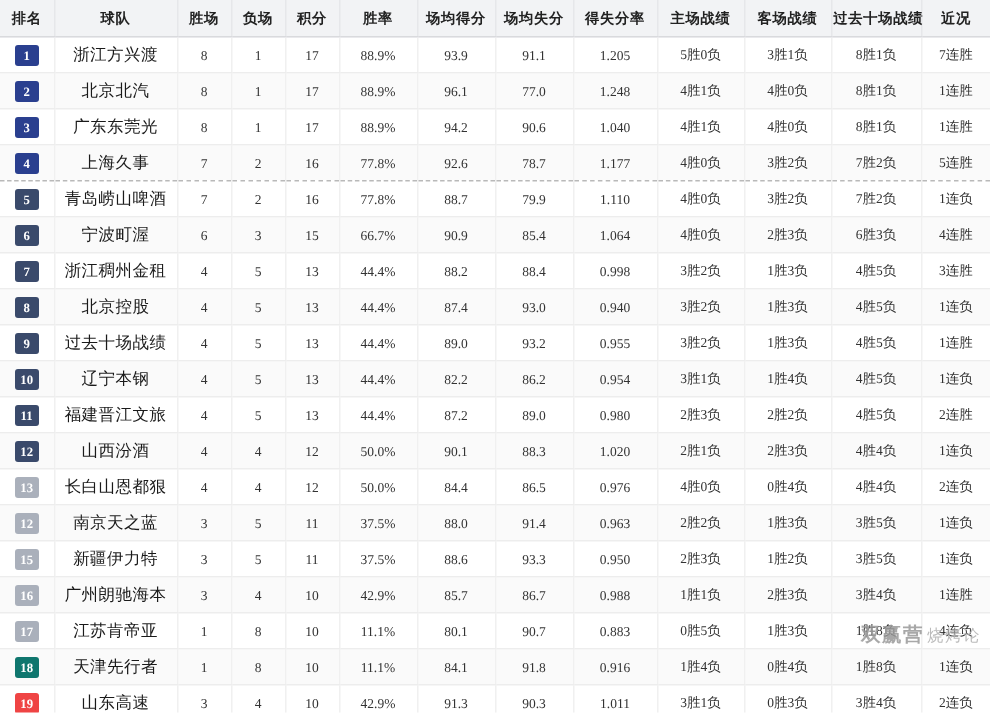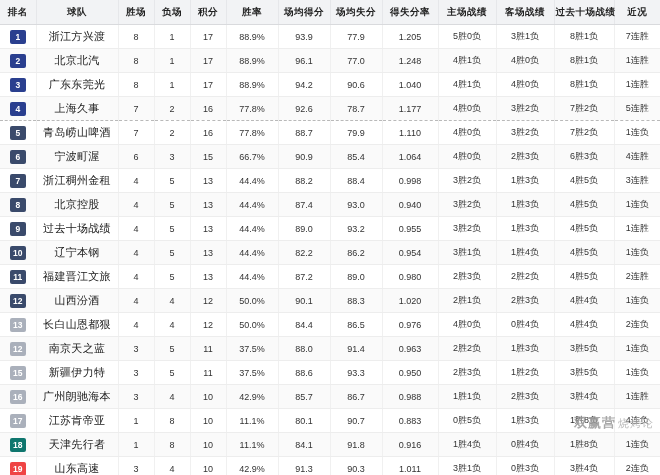--- a/index.html
+++ b/index.html
@@ -4,21 +4,21 @@
 <style>
   html,body{margin:0;padding:0;}
   body{
     width:660px;height:475px;
     background:#ffffff;
     font-family:"Liberation Sans","DejaVu Sans",sans-serif;
     font-size:9px;
     color:#2b2b2b;
     overflow:hidden;
   }
-  .wrap{width:660px;height:436px;position:relative;box-sizing:border-box;}
+  .wrap{width:660px;height:436px;position:relative;box-sizing:border-box;font-family:Liberation Serif, serif;}
   table{border-collapse:collapse;width:660px;table-layout:fixed;}
   thead th{
     background:#f2f3f5;
     color:#222;
     font-weight:bold;
     font-size:9.5px;
     height:22px;
     border-bottom:1px solid #d9dadd;
     border-right:1px solid #e6e7ea;
     text-align:center;
@@ -123,21 +123,21 @@
         <tr>
           <td class="rank-cell">
             <span class="rank-badge" style="background: rgb(42, 63, 143);">1</span>
           </td>
           <td class="team-cell">浙江方兴渡</td>
           <td>8</td>
           <td>1</td>
           <td>17</td>
           <td>88.9%</td>
           <td>93.9</td>
-          <td>77.9</td>
+          <td>91.1</td>
           <td>1.205</td>
           <td>5胜0负</td>
           <td>3胜1负</td>
           <td>8胜1负</td>
           <td>7连胜</td>
         </tr>
         <tr class="alt">
           <td class="rank-cell">
             <span class="rank-badge" style="background: rgb(42, 63, 143);">2</span>
           </td>

